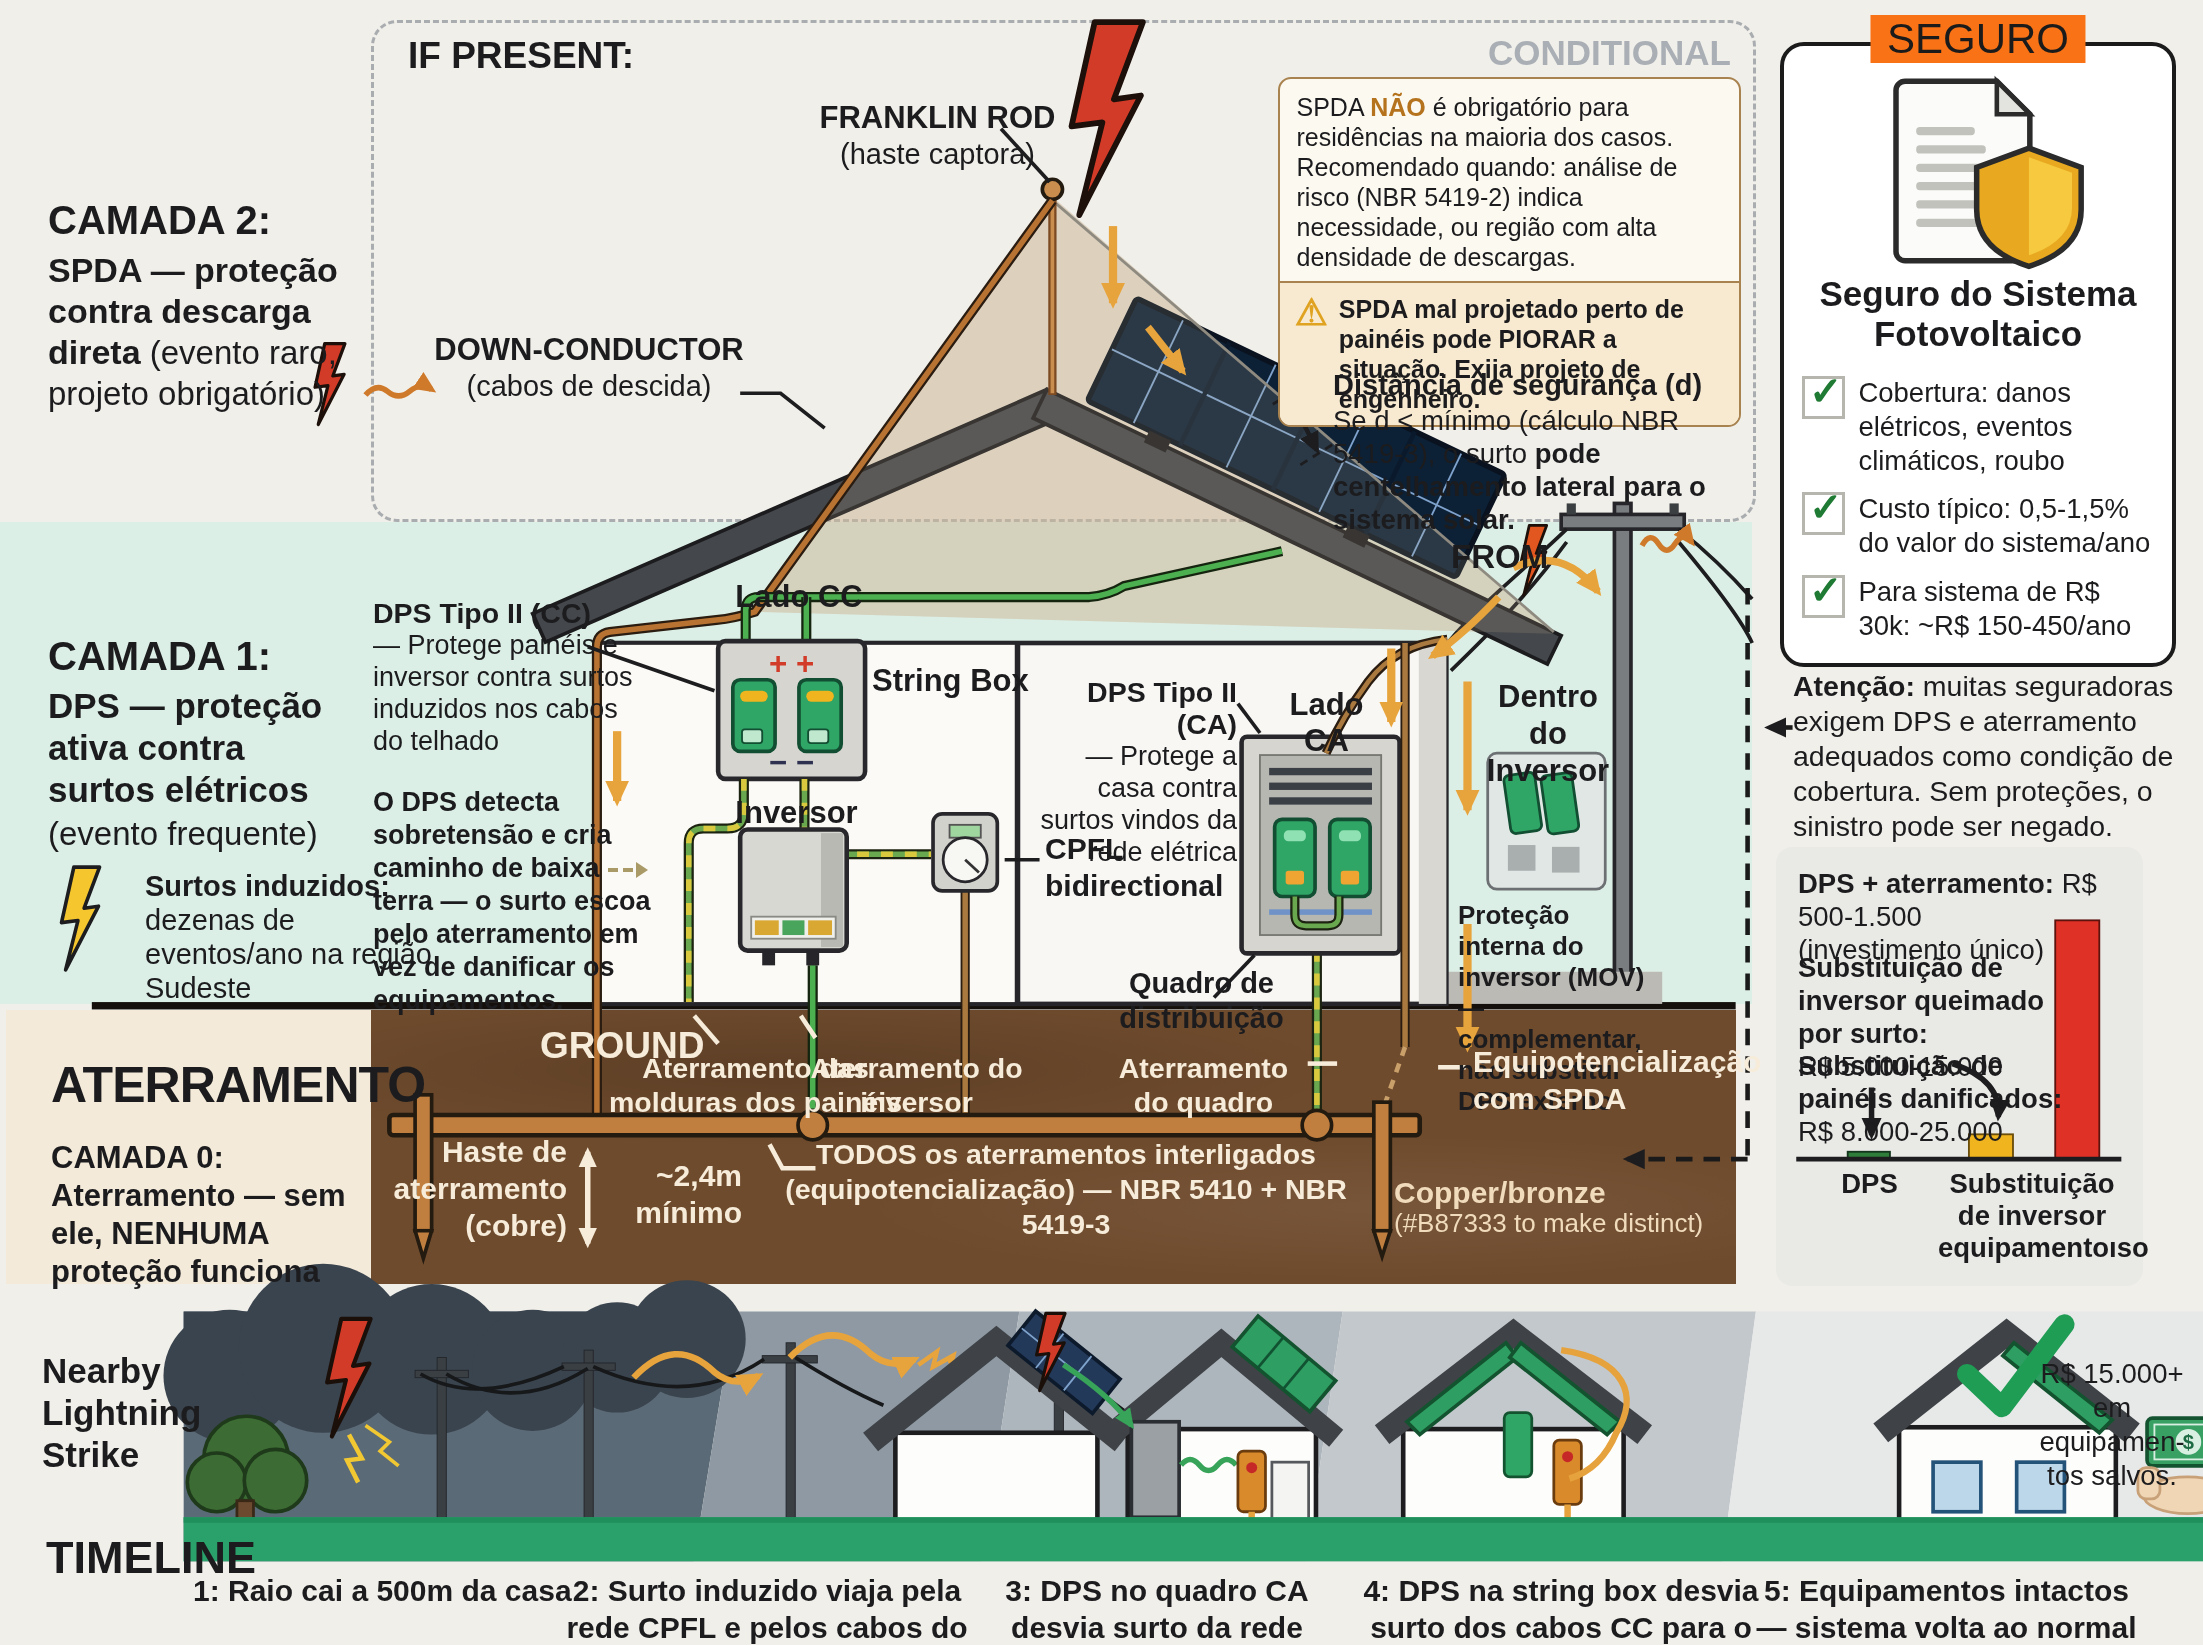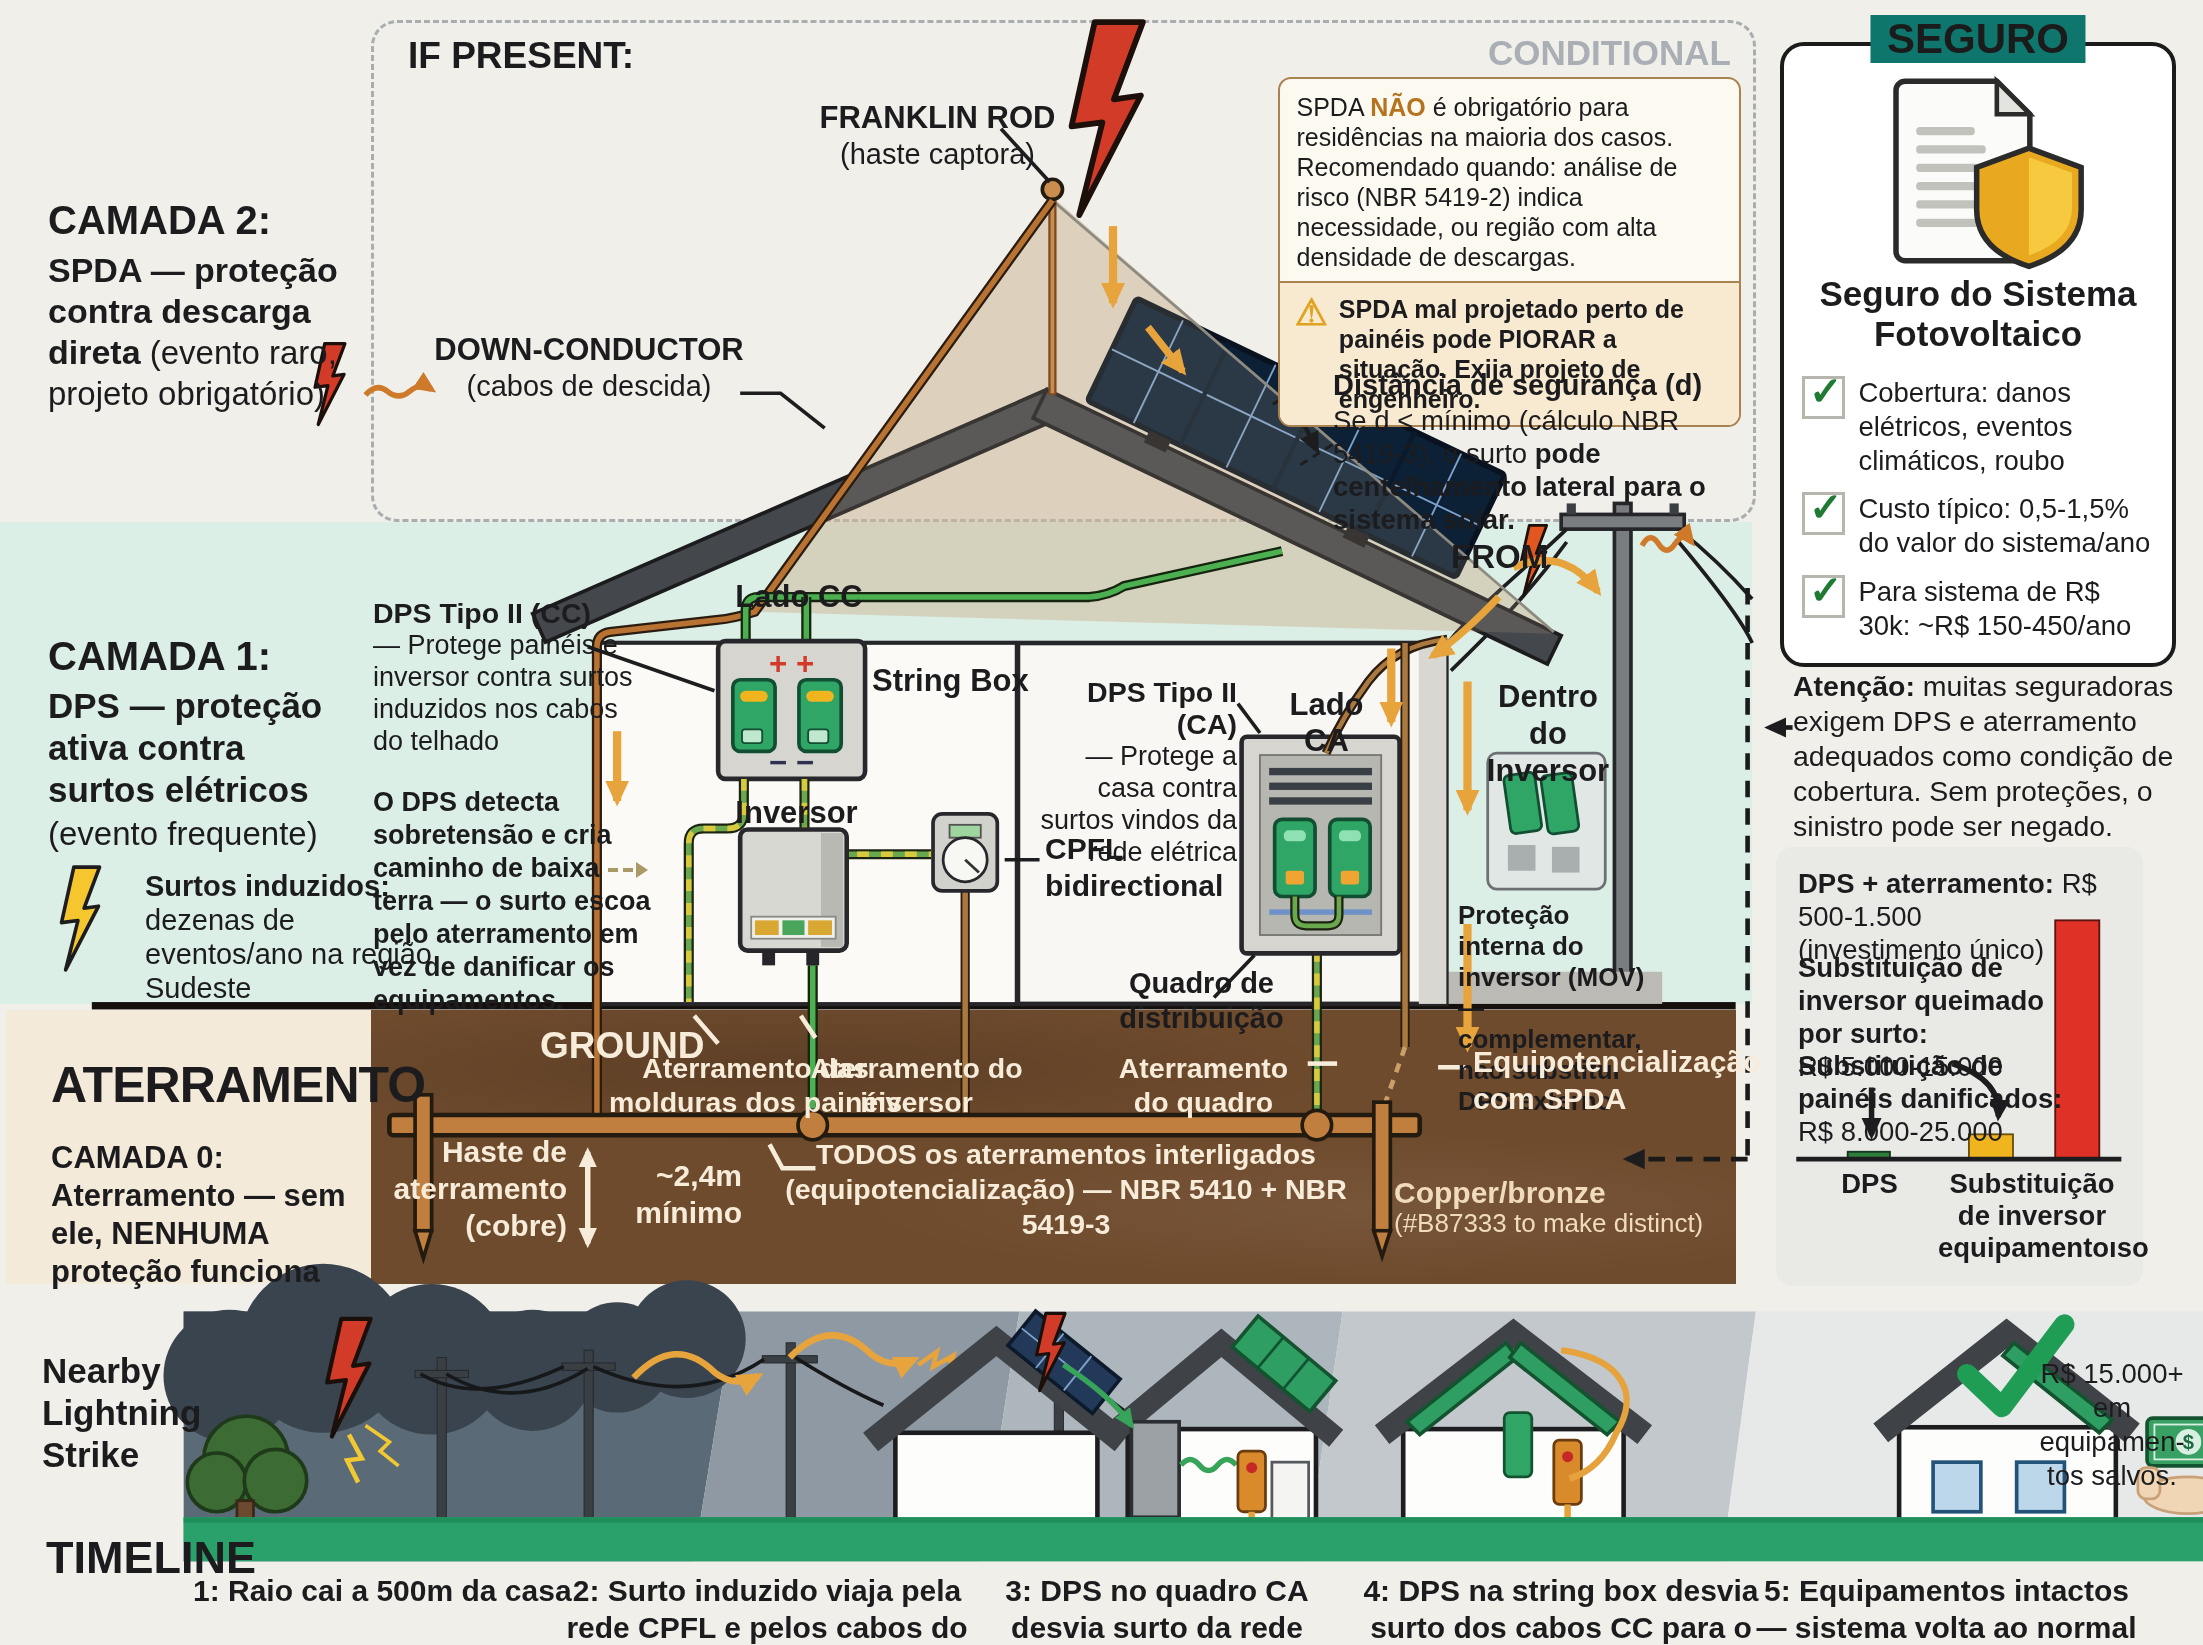--- a/index.html
+++ b/index.html
@@ -15,21 +15,21 @@
   #ifbox{position:absolute;left:371px;top:20px;width:1379px;height:496px;border:3.7px dashed #a9adb0;border-radius:26px;z-index:1;}
   #art{position:absolute;left:0;top:0;z-index:2;}
   .panel{position:absolute;z-index:3;}
   #notebox{left:1278px;top:77px;width:459px;border:2.8px solid #a9834f;border-radius:13px;background:#fcf9f0;overflow:hidden;}
   .nb-top{padding:13px 16.5px 9.2px 16.5px;font-size:25px;line-height:30px;color:#1c1c1e;}
   .nb-accent{color:#b5731e;font-weight:700;}
   .nb-warn{border-top:2.8px solid #a9834f;background:#f8ead0;padding:11px 14.7px;display:flex;align-items:flex-start;}
   .nb-warn .icon{font-size:37px;line-height:37px;color:#e0a321;margin-right:11px;font-weight:700;}
   .nb-warn .txt{font-size:25px;line-height:30px;font-weight:700;color:#1c1c1e;}
   #seguro-box{left:1780px;top:42px;width:388px;height:617px;background:#fff;border:4.6px solid #1b1b1b;border-radius:24px;}
-  .seg-title{position:absolute;left:50%;top:-31px;transform:translateX(-50%);background:#0f766e;padding:0 16.5px;font-size:42px;font-weight:700;color:#1b1b1b;white-space:nowrap;}
+  .seg-title{position:absolute;left:50%;top:-31px;transform:translateX(-50%);background:#f97316;padding:0 16.5px;font-size:42px;font-weight:400;color:#1b1b1b;white-space:nowrap;}
   .seg-icon{display:block;margin:24px auto 0 auto;}
   .seg-heading{text-align:center;font-size:35px;line-height:40px;font-weight:700;color:#1c1c1e;margin-top:1.8px;}
   .seg-items{margin-top:14.7px;}
   .seg-row{display:flex;align-items:flex-start;padding:7.3px 18.4px;}
   .cbx{flex:0 0 auto;width:37px;height:37px;border:3.7px solid #b6b6af;background:#fff;margin-right:13px;position:relative;}
   .cbx span{position:absolute;left:3.7px;top:-11px;font-size:40px;font-weight:700;color:#1f7a33;}
   .seg-row .itx{font-size:27.5px;line-height:34px;color:#1c1c1e;}
   .t{position:absolute;color:#1c1c1e;font-weight:400;z-index:4;}
   .b{font-weight:700;}
   .c{text-align:center;}

